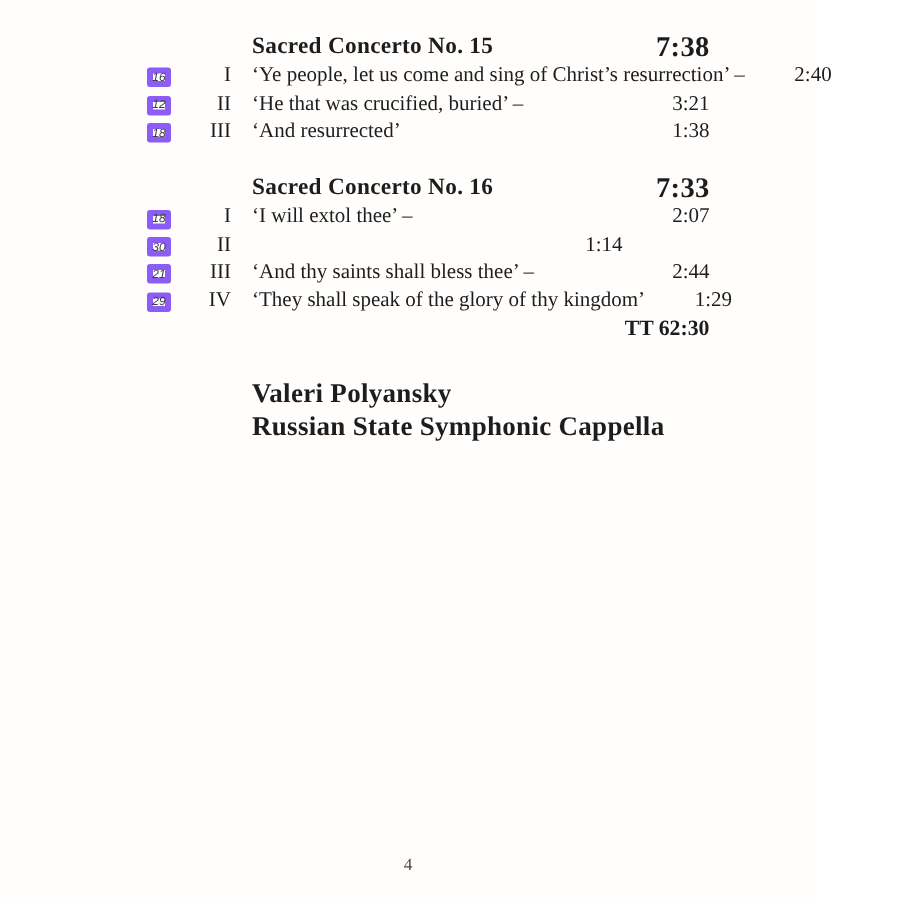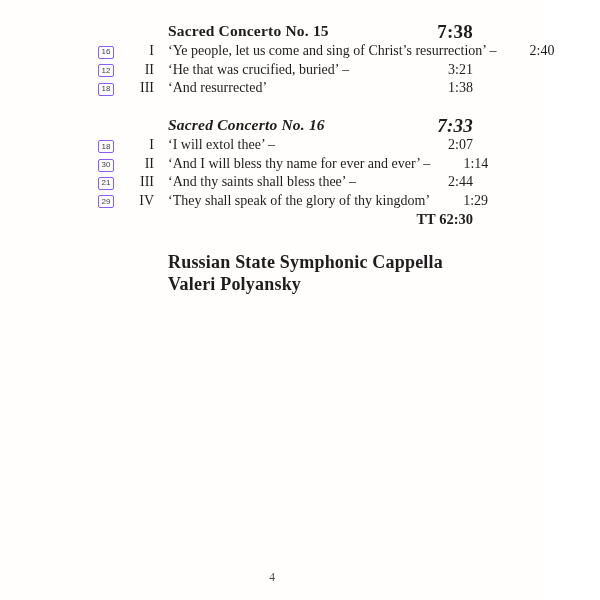--- a/index.html
+++ b/index.html
@@ -30,46 +30,46 @@
     line-height: 1;
   }
   .row.heading {
     height: 22px;
     font-size: 15.5px;
     font-weight: bold;
     letter-spacing: 0.2px;
   }
   .row.heading.second {
     margin-top: 17px;
-    font-style: italic;
   }
   .col-roman {
     text-align: right;
     padding-right: 4px;
   }
   .col-text {
     padding-left: 10px;
     white-space: nowrap;
   }
   .col-time {
     text-align: right;
     font-variant-numeric: tabular-nums;
   }
   .row.heading .col-time { font-size: 19px; }
   .track-box {
     display: inline-flex;
     align-items: center;
     justify-content: center;
     width: 16px; height: 13px;
-    border: 1px solid #8b5cf6;
+    border: 4px solid #8b5cf6;
     border-radius: 2px;
     font-family: "Liberation Sans", "DejaVu Sans", sans-serif;
     font-size: 8px;
     color: #3f3f3f;
     background: #fdfdfd;
+    font-style: italic;
   }
   .row.total {
     height: 20px;
     font-weight: bold;
     font-size: 14.5px;
   }
   .performers {
     margin-top: 21px;
     padding-left: 70px; 
     font-size: 18px;
@@ -130,21 +130,20 @@
 
     <div class="row">
       <span class="col-box"><span class="track-box">18</span></span>
       <span class="col-roman">I</span>
       <span class="col-text">‘I will extol thee’ –</span>
       <span class="col-time">2:07</span>
     </div>
     <div class="row">
       <span class="col-box"><span class="track-box">30</span></span>
       <span class="col-roman">II</span>
-      <span class="col-text">‘And I will bless thy name for ever and ever’ –</span>
       <span class="col-time">1:14</span>
     </div>
     <div class="row">
       <span class="col-box"><span class="track-box">21</span></span>
       <span class="col-roman">III</span>
       <span class="col-text">‘And thy saints shall bless thee’ –</span>
       <span class="col-time">2:44</span>
     </div>
     <div class="row">
       <span class="col-box"><span class="track-box">29</span></span>
@@ -154,19 +153,19 @@
     </div>
 
     <div class="row total">
       <span class="col-box"></span>
       <span class="col-roman"></span>
       <span class="col-text"></span>
       <span class="col-time">TT 62:30</span>
     </div>
 
     <div class="performers">
+      <div class="line">Valeri Polyansky</div>
       <div class="line">Russian State Symphonic Cappella</div>
-      <div class="line">Valeri Polyansky</div>
     </div>
   </div>
 
   <div class="page-number">4</div>
 </div>
 
 </body></html>

